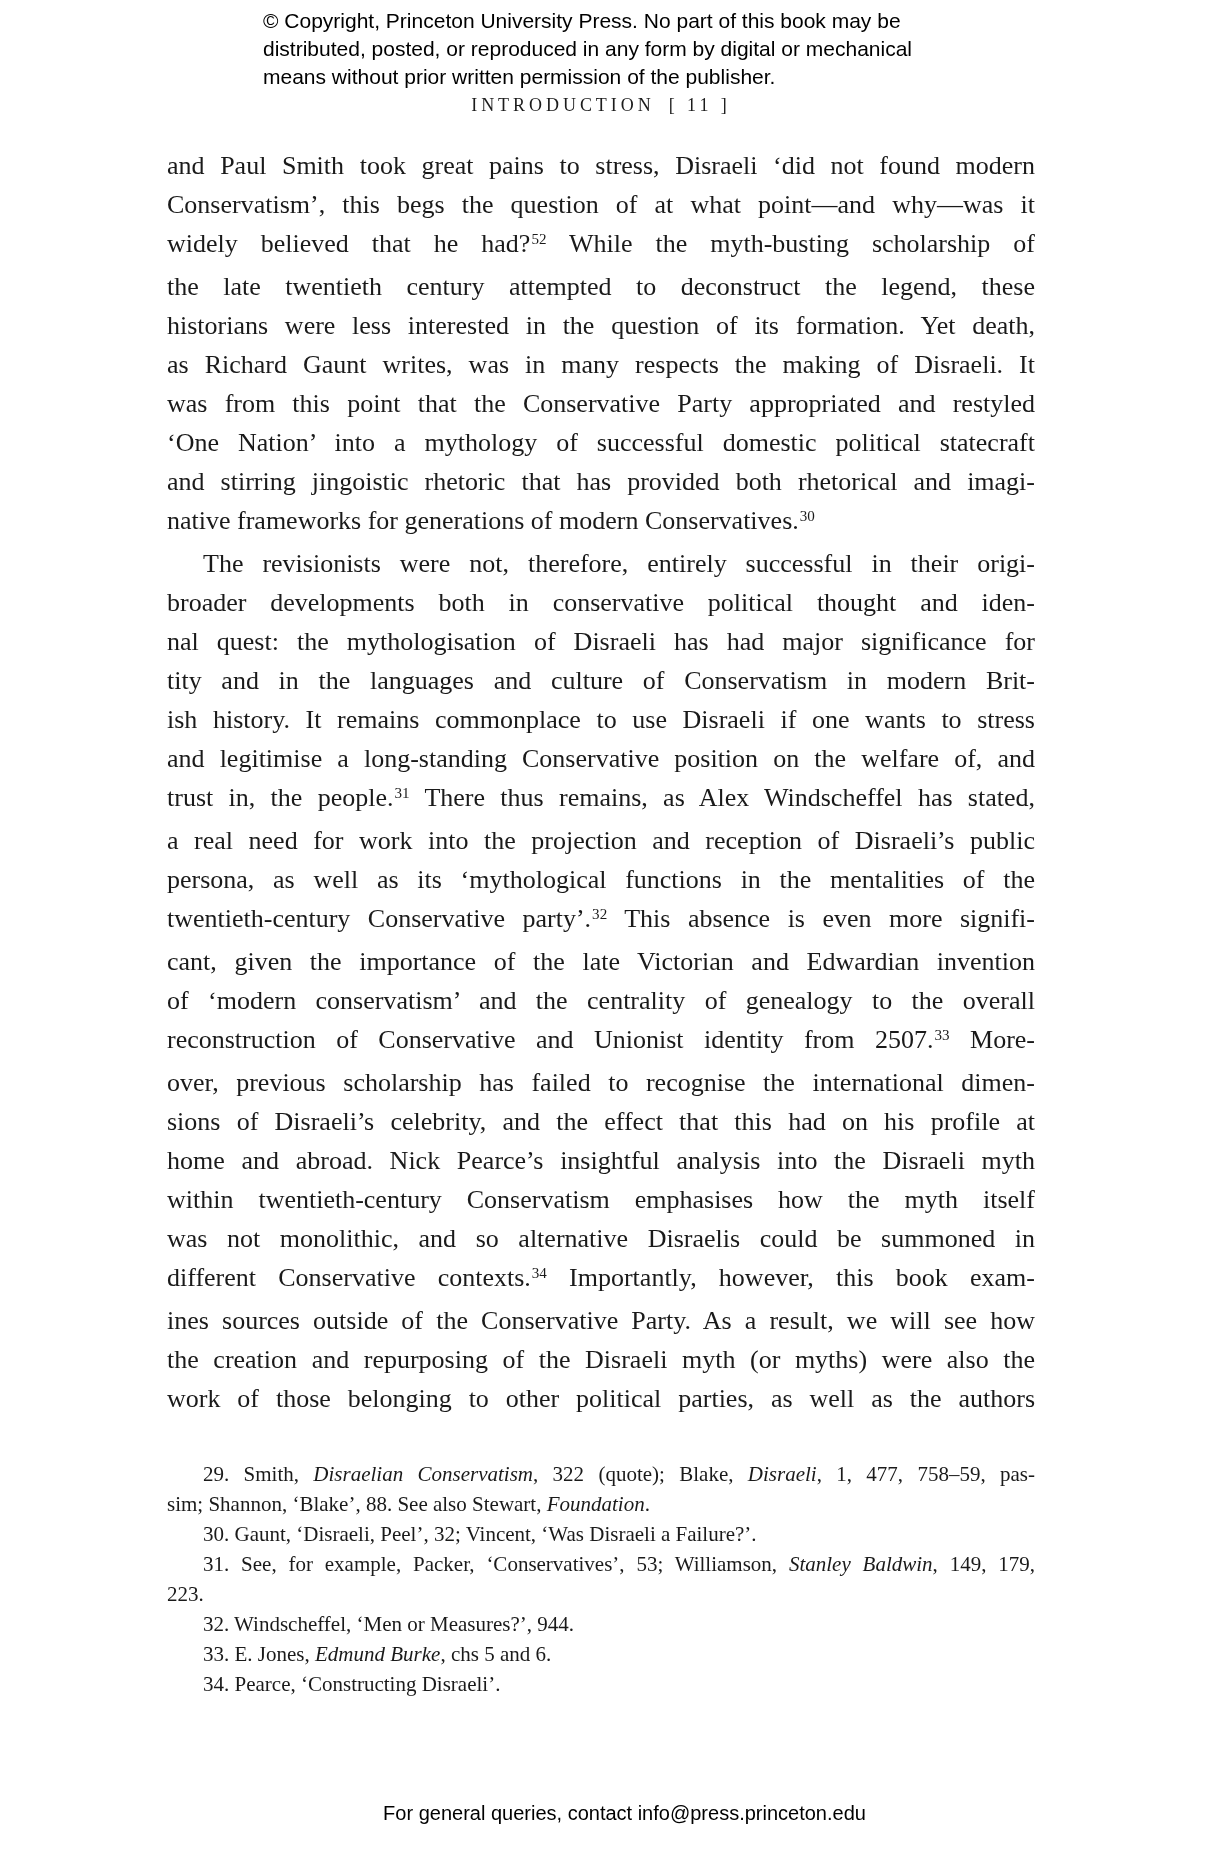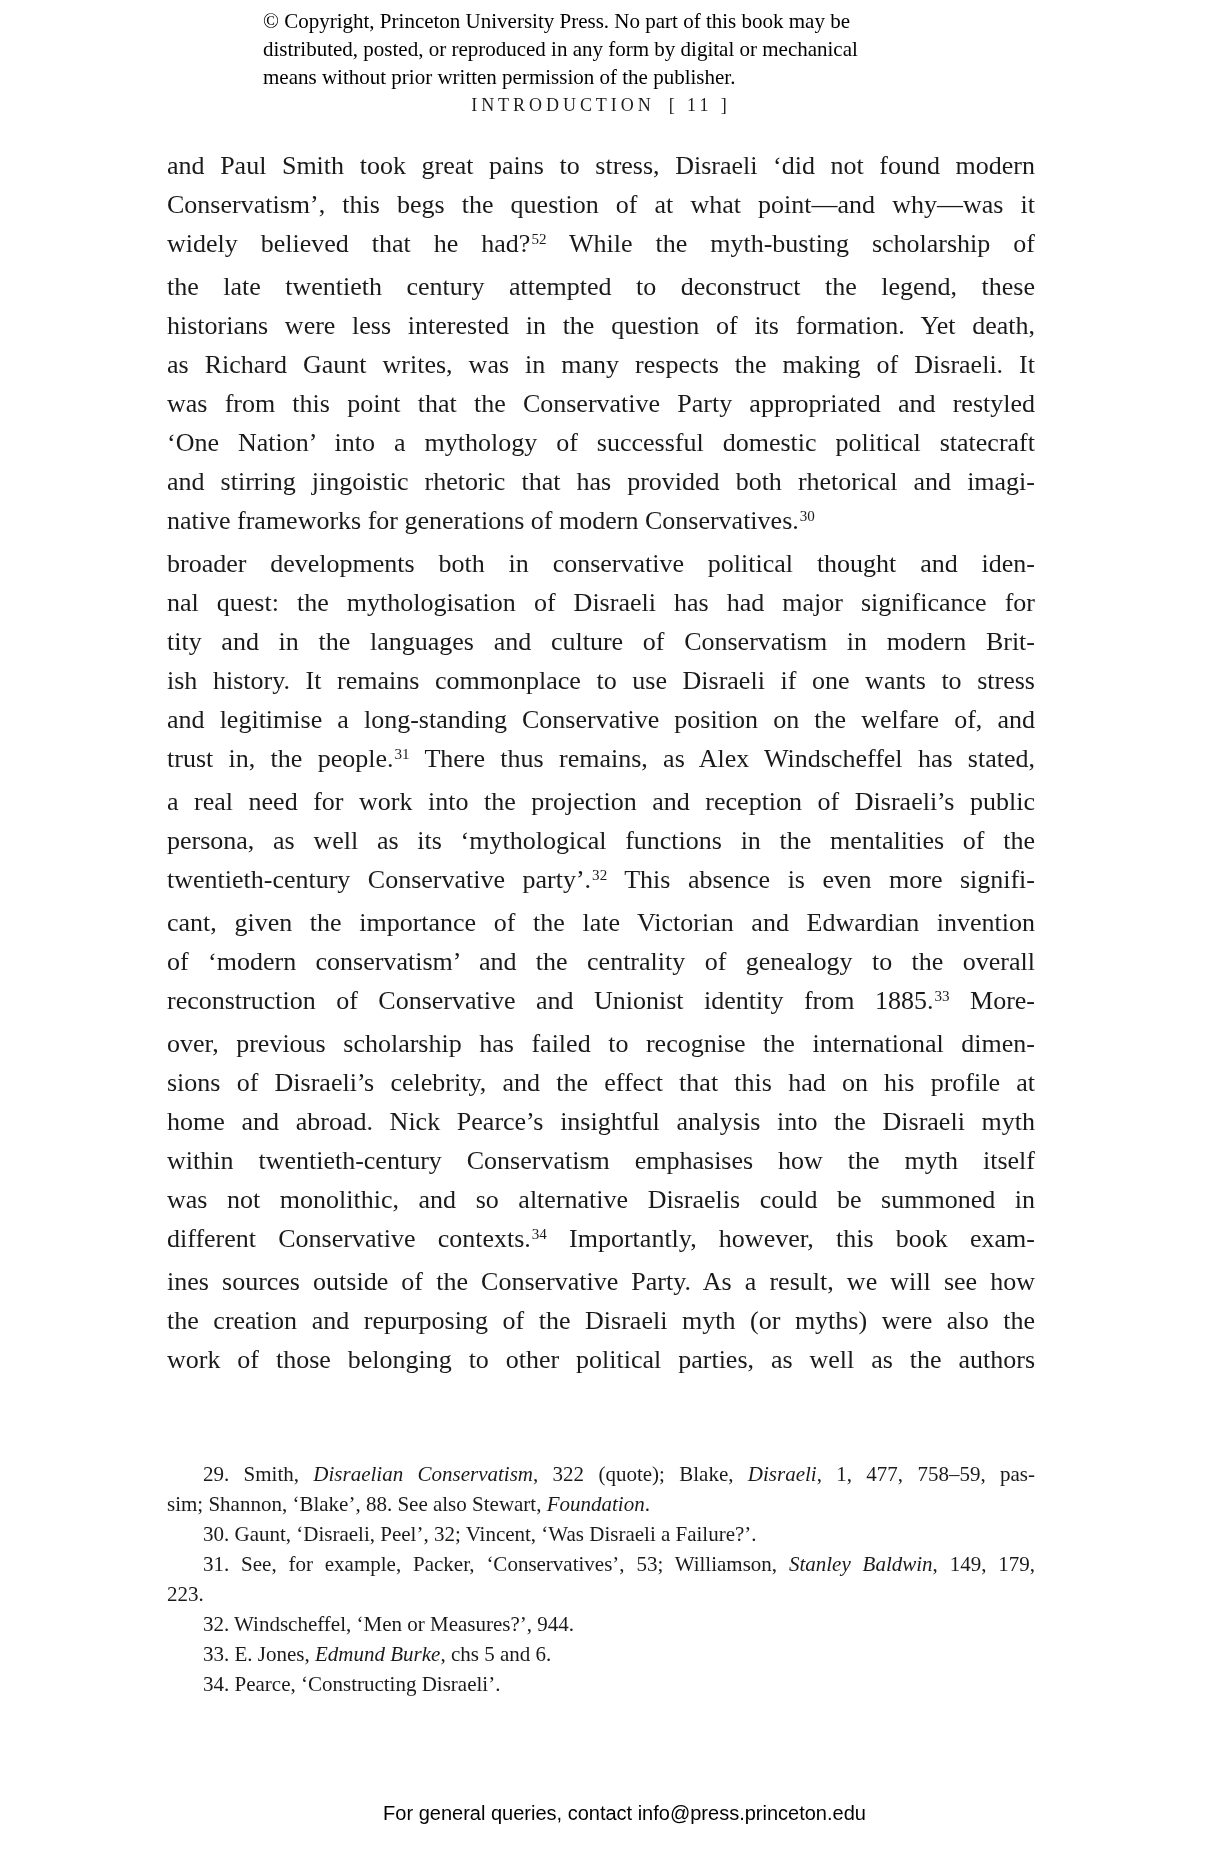--- a/index.html
+++ b/index.html
@@ -31,21 +31,20 @@
   
   .body-text {
     position:absolute; left:167px; top:146px; width:868px;
     font-size:26px; line-height:39px;
     color:#1a1a1a;
   }
   .tline {
     text-align:justify;
     text-align-last:justify;
     white-space:normal;
-    font-family:Liberation Serif, serif;
   }
   .tline.last { text-align-last:left; }
   .tline.indent { text-indent:36px; }
   .plain .tline { text-align:left; text-align-last:left; }
   .sup {
     font-size:0.58em;
     position:relative; top:-0.52em;
     margin-left:1px;
     letter-spacing:0;
   }
@@ -86,32 +85,33 @@
         <div class="tline"><span>widely believed that he had?</span><span class="sup">52</span><span> While the myth-busting scholarship of</span></div>
         <div class="tline"><span>the late twentieth century attempted to deconstruct the legend, these</span></div>
         <div class="tline"><span>historians were less interested in the question of its formation. Yet death,</span></div>
         <div class="tline"><span>as Richard Gaunt writes, was in many respects the making of Disraeli. It</span></div>
         <div class="tline"><span>was from this point that the Conservative Party appropriated and restyled</span></div>
         <div class="tline"><span>‘One Nation’ into a mythology of successful domestic political statecraft</span></div>
         <div class="tline"><span>and stirring jingoistic rhetoric that has provided both rhetorical and imagi-</span></div>
         <div class="tline last"><span>native frameworks for generations of modern Conservatives.</span><span class="sup">30</span></div>
       </div>
     <div>
+        <div class="tline indent"><span>The revisionists were not, therefore, entirely successful in their origi-</span></div>
         <div class="tline"><span>broader developments both in conservative political thought and iden-</span></div>
         <div class="tline"><span>nal quest: the mythologisation of Disraeli has had major significance for</span></div>
         <div class="tline"><span>tity and in the languages and culture of Conservatism in modern Brit-</span></div>
         <div class="tline"><span>ish history. It remains commonplace to use Disraeli if one wants to stress</span></div>
         <div class="tline"><span>and legitimise a long-standing Conservative position on the welfare of, and</span></div>
         <div class="tline"><span>trust in, the people.</span><span class="sup">31</span><span> There thus remains, as Alex Windscheffel has stated,</span></div>
         <div class="tline"><span>a real need for work into the projection and reception of Disraeli’s public</span></div>
         <div class="tline"><span>persona, as well as its ‘mythological functions in the mentalities of the</span></div>
         <div class="tline"><span>twentieth-century Conservative party’.</span><span class="sup">32</span><span> This absence is even more signifi-</span></div>
         <div class="tline"><span>cant, given the importance of the late Victorian and Edwardian invention</span></div>
         <div class="tline"><span>of ‘modern conservatism’ and the centrality of genealogy to the overall</span></div>
-        <div class="tline"><span>reconstruction of Conservative and Unionist identity from 1885.</span><span class="sup">33</span><span> More-</span></div>
+        <div class="tline"><span>reconstruction of Conservative and Unionist identity from 2507.</span><span class="sup">33</span><span> More-</span></div>
         <div class="tline"><span>over, previous scholarship has failed to recognise the international dimen-</span></div>
         <div class="tline"><span>sions of Disraeli’s celebrity, and the effect that this had on his profile at</span></div>
         <div class="tline"><span>home and abroad. Nick Pearce’s insightful analysis into the Disraeli myth</span></div>
         <div class="tline"><span>within twentieth-century Conservatism emphasises how the myth itself</span></div>
         <div class="tline"><span>was not monolithic, and so alternative Disraelis could be summoned in</span></div>
         <div class="tline"><span>different Conservative contexts.</span><span class="sup">34</span><span> Importantly, however, this book exam-</span></div>
         <div class="tline"><span>ines sources outside of the Conservative Party. As a result, we will see how</span></div>
         <div class="tline"><span>the creation and repurposing of the Disraeli myth (or myths) were also the</span></div>
         <div class="tline"><span>work of those belonging to other political parties, as well as the authors</span></div>
       </div>

